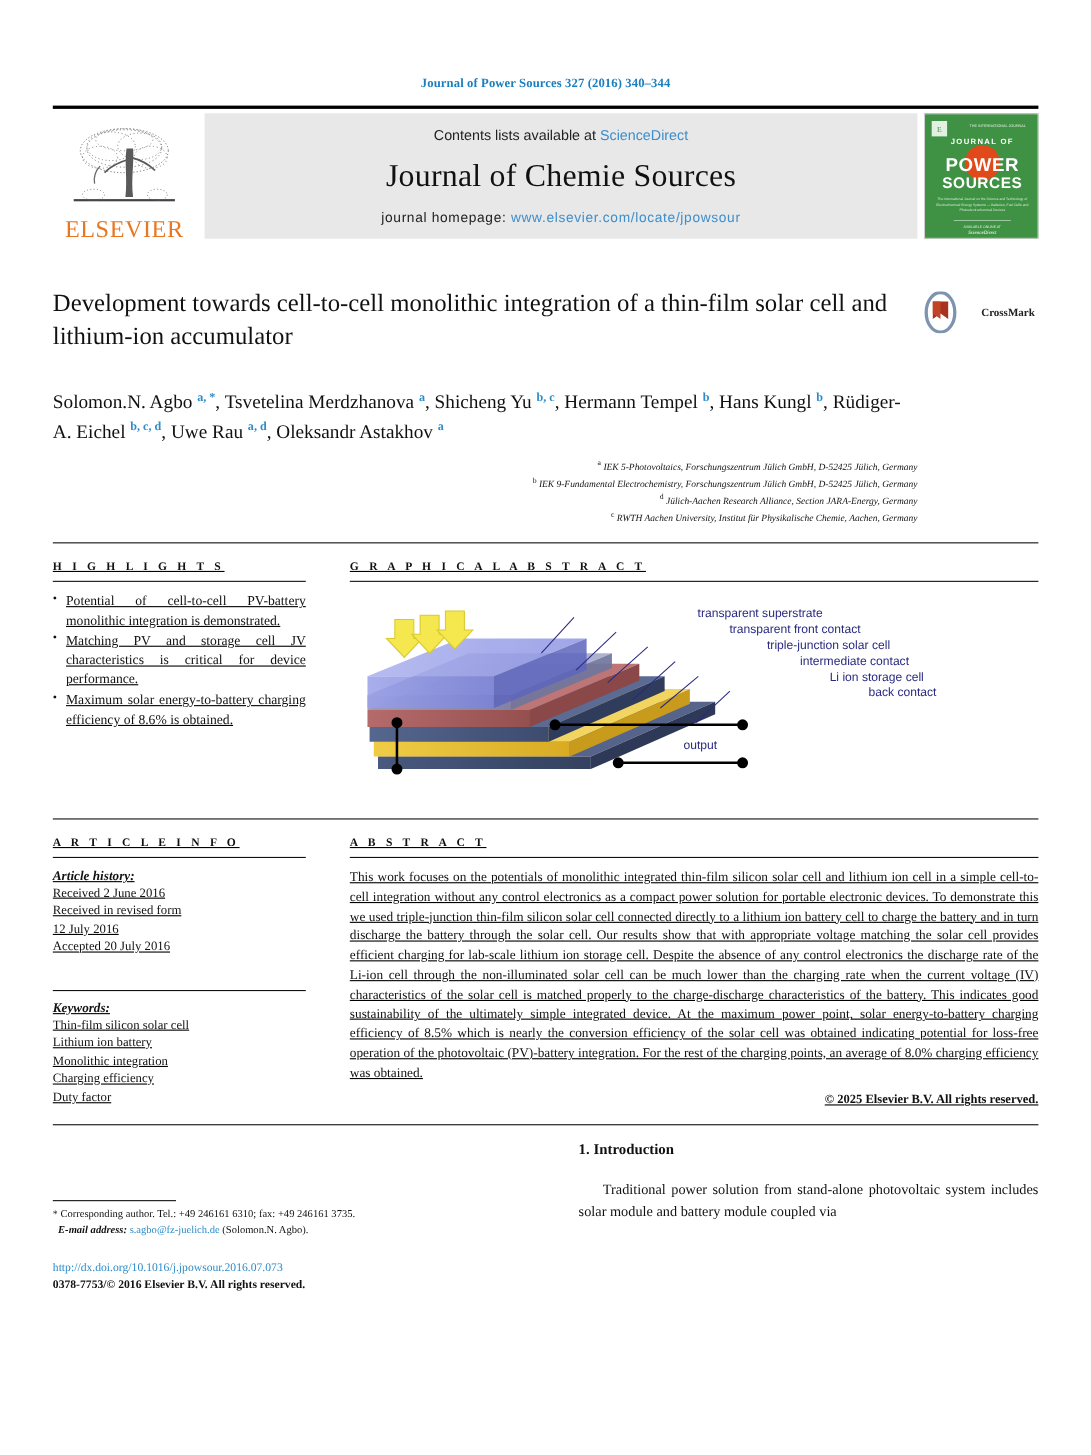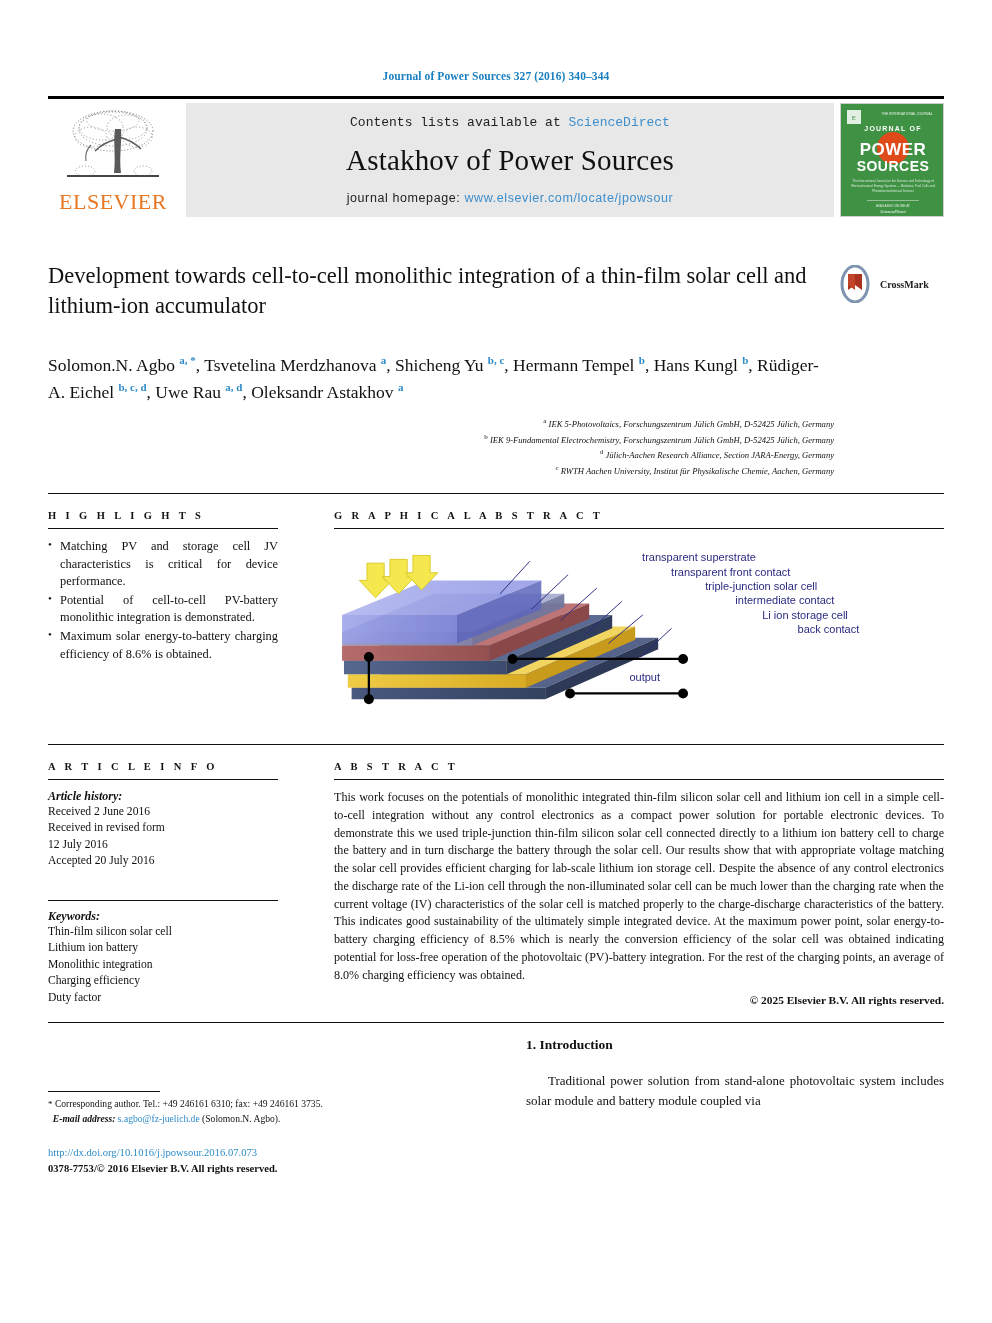--- a/index.html
+++ b/index.html
@@ -29,38 +29,38 @@
   .masthead {
     display: flex;
     align-items: stretch;
     height: 122px;
     margin-top: 0;
   }
   .elsevier-logo {
     width: 130px;
     flex: 0 0 130px;
     display: flex; flex-direction: column;
-    align-items: center; justify-content: center;
+    align-items: center; justify-content: flex-end;
     padding-bottom: 2px;
   }
   .elsevier-tree { width: 104px; height: 86px; }
   .elsevier-word {
     color: #e87722; font-family: "Liberation Serif", serif;
     font-size: 22px; letter-spacing: .5px; line-height: 1;
     font-weight: 400;
   }
   .journal-band {
     flex: 1 1 auto;
     background: #e8e8e8;
     margin: 4px 6px 4px 8px;
     display: flex; flex-direction: column;
     align-items: center; justify-content: space-between;
     padding: 12px 0 12px 0;
   }
-  .contents-line { font-size: 13px; font-family: Liberation Mono, monospace; color:#222; }
+  .contents-line { font-size: 13px; font-family: Liberation Sans, sans-serif; color:#222; }
   .contents-line a { color: #3d8ecb; text-decoration: none; }
   .journal-title {
     font-size: 29px; font-family: "Liberation Serif", serif; color:#111;
     letter-spacing: .2px;
   }
   .homepage-line { font-size: 12.5px; font-family: "Liberation Sans", sans-serif; color:#222; letter-spacing:.6px;}
   .homepage-line .url { color:#3d8ecb; }
   .cover-thumb {
     flex: 0 0 104px; width:104px; height: 114px;
     margin: 4px 0 4px 0; align-self: center;
@@ -71,38 +71,38 @@
 
   
   .title-area { margin-top: 40px; position: relative; padding-right: 110px; }
   .art-title {
     font-size: 22.5px; line-height: 1.32; color:#111;
     font-family: "Liberation Serif", serif; font-weight: 400;
   }
   .crossmark {
     position: absolute; right: 0; top: 2px;
     width: 104px; height: 42px;
-    display:flex; align-items:center; gap:6px;
+    display:flex; align-items:center; gap:18px;
   }
   .cm-badge { width: 34px; height: 38px; }
   .cm-text { font-size: 10px; font-weight: bold; font-family:"Liberation Serif",serif; color:#222; }
 
   .authors { margin-top: 32px; font-size: 17.5px; line-height: 1.5; color:#111; }
   .authors sup { color: #2e8bc8; font-size: 11px; font-weight: 600; }
   .affils { margin-top: 11px; }
   .affils div {
     font-size: 8.6px; font-style: italic; line-height: 1.62; color:#111;text-align:right;
   }
   .affils sup { font-style: normal; font-size: 7px; }
 
   
   .hr-med { border-top: 1.6px solid #111; margin: 14px 0 0 0; }
 
   
-  .cols { display: flex; gap: 16px; margin-top: 0; }
+  .cols { display: flex; gap: 0; margin-top: 0; text-decoration: underline; }
   .col-left { width: 248px; flex: 0 0 248px; padding-right: 18px; }
   .col-right { flex: 1 1 auto; padding-left: 22px; border-left: none; }
   .sec-head {
     font-size: 10.5px; font-weight: bold; letter-spacing: 3.4px;
     font-family: "Liberation Serif", serif; margin: 16px 0 7px 0; color:#111;
   }
   .sec-rule { border-top: 1px solid #111; margin-bottom: 9px; }
 
   ul.highlights { list-style: none; margin:0; padding:0; }
   ul.highlights li {
@@ -178,21 +178,21 @@
           <ellipse cx="82" cy="66" rx="9" ry="5" fill="none" stroke="#6a6a6a" stroke-width="0.7" stroke-dasharray="1 2"></ellipse>
         </g>
       </svg>
       <div class="elsevier-word">ELSEVIER</div>
     </div>
 
     <div class="journal-band">
       <div class="contents-line">
         <span>Contents lists available at </span><a href="#">ScienceDirect</a>
       </div>
-      <div class="journal-title">Astakhov of Power Sources</div>
+      <div class="journal-title">Journal of Chemie Sources</div>
       <div class="homepage-line">
         <span>journal homepage: </span><span class="url">www.elsevier.com/locate/jpowsour</span>
       </div>
     </div>
 
     <div class="cover-thumb">
       <svg viewBox="0 0 104 114" width="104" height="114">
         <rect x="0" y="0" width="104" height="114" fill="#3f9244"></rect>
         <rect x="6" y="6" width="14" height="14" fill="#ffffff" opacity=".85"></rect>
         <text x="13" y="16" font-family="Liberation Serif, serif" font-size="7" fill="#3f9244" text-anchor="middle">E</text>
@@ -235,22 +235,22 @@
       </div>
   </div>
 
   <div class="hr-med"></div>
 
   <div class="cols">
     <div class="col-left">
       <div class="sec-head">H I G H L I G H T S</div>
       <div class="sec-rule"></div>
       <ul class="highlights">
+          <li>Potential of cell-to-cell PV-battery monolithic integration is demonstrated.</li>
           <li>Matching PV and storage cell JV characteristics is critical for device performance.</li>
-          <li>Potential of cell-to-cell PV-battery monolithic integration is demonstrated.</li>
           <li>Maximum solar energy-to-battery charging efficiency of 8.6% is obtained.</li>
         </ul>
     </div>
 
     <div class="col-right">
       <div class="sec-head">G R A P H I C A L   A B S T R A C T</div>
       <div class="sec-rule"></div>
 
       <div class="ga-wrap">
         <svg class="ga-svg" viewBox="0 0 620 190">

